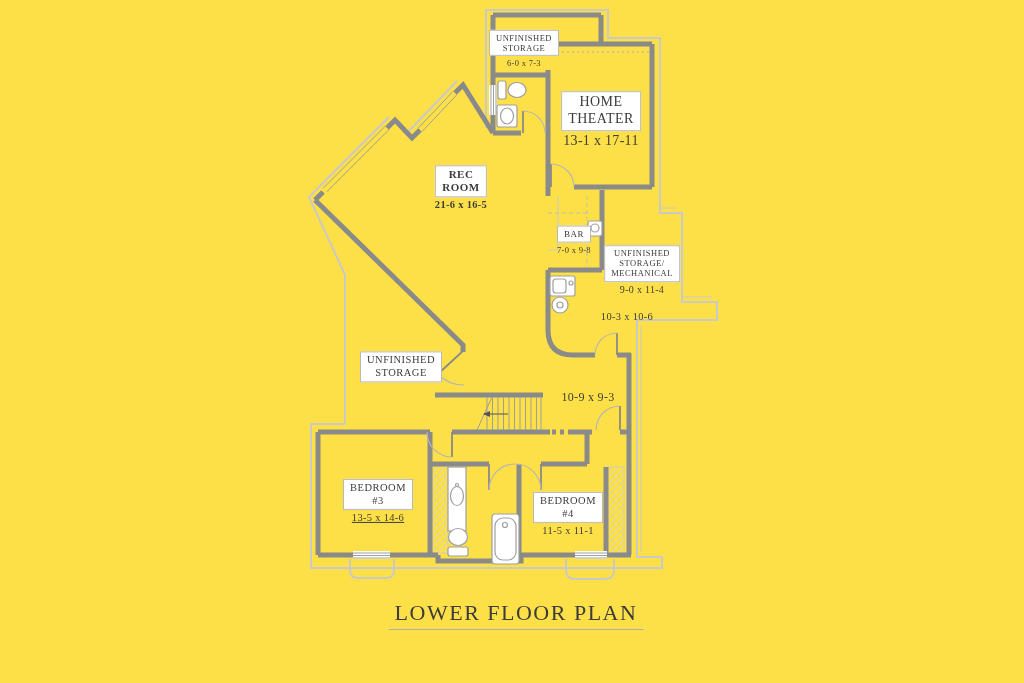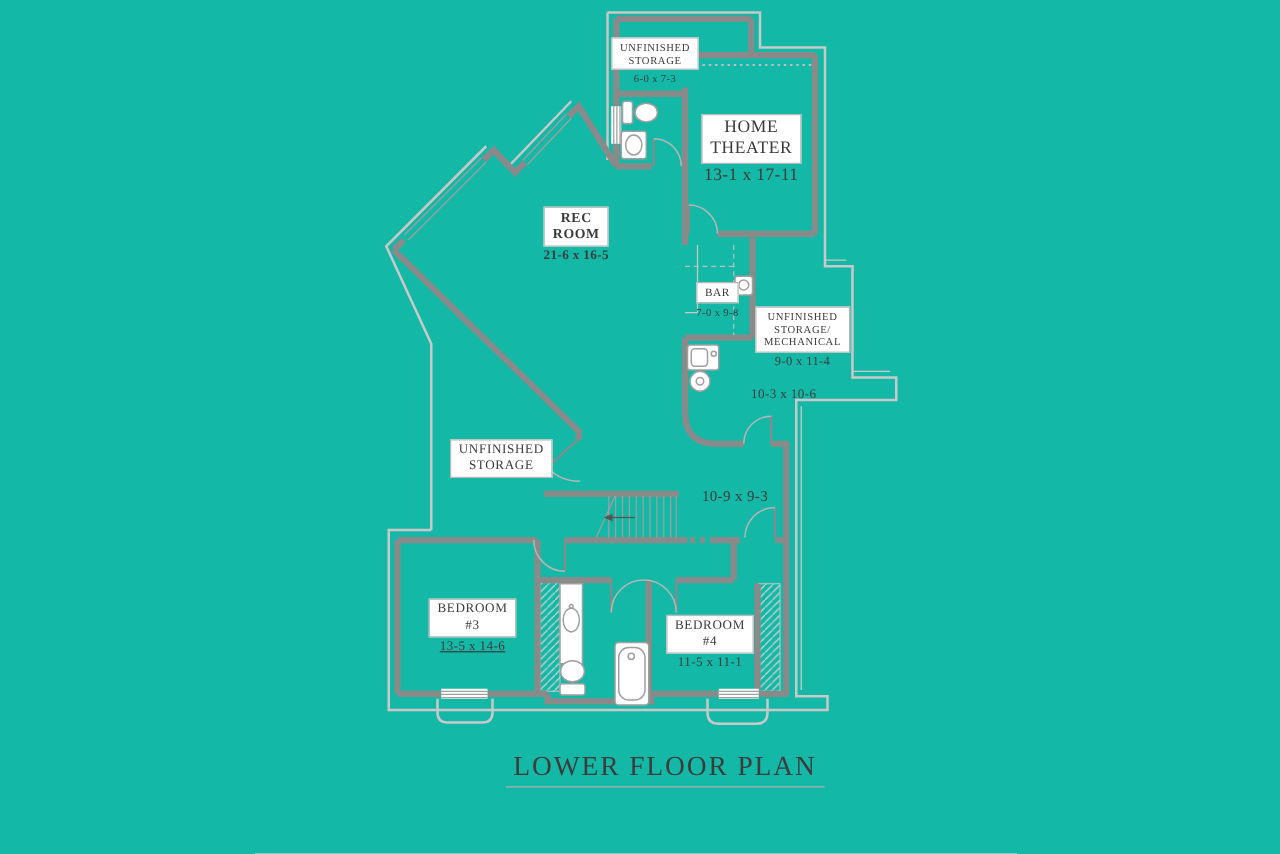--- a/index.html
+++ b/index.html
@@ -1,16 +1,16 @@
 <!DOCTYPE html>
 <html style="--wall: #8a8a8a; --thin: #c9c9c9; --fixture: #9f9f9f; --arc: #b6b6b6; --text: #3c3c3c; --box-border: #b9b9b9; --hatch: #d2d2d2;"><head>
 <meta charset="utf-8">
 <style>
   html,body{margin:0;padding:0;background:#ffffff;}
-  #stage{position:relative;width:1024px;height:683px;background:#14b8a6;overflow:hidden;
+  #stage{position:relative;width:1024px;height:683px;background:#fde047;overflow:hidden;
          font-family:"Liberation Serif",serif;}
   svg{position:absolute;left:0;top:0;}
   
   .w  {stroke:var(--wall);stroke-width:5;fill:none;stroke-linecap:butt;}
   .wd {stroke:var(--wall);stroke-width:5;fill:none;stroke-dasharray:4 4;}
   .t  {stroke:var(--thin);stroke-width:2;fill:none;}
   .t1 {stroke:var(--thin);stroke-width:1;fill:none;}
   .fx {stroke:var(--fixture);stroke-width:1.2;fill:#fff;}
   .fxn{stroke:var(--fixture);stroke-width:1.2;fill:none;}
   .arc{stroke:var(--arc);stroke-width:1.2;fill:none;}
@@ -19,21 +19,21 @@
   .dot{stroke:#bdbdbd;stroke-width:1.5;fill:none;stroke-dasharray:2 3;}
   .bardash{stroke:#bdbdbd;stroke-width:1;fill:none;stroke-dasharray:4 3;}
   .tread{stroke:var(--fixture);stroke-width:1;fill:none;}
   
   .lbl-wrap{position:absolute;transform:translate(-50%,-50%);display:flex;
             flex-direction:column;align-items:center;gap:2px;z-index:5;}
   .room-name{border:1px solid var(--box-border);background:#fff;padding:2px 6px;
              text-align:center;white-space:pre-line;color:var(--text);
              line-height:1.2;letter-spacing:0.5px;}
   .room-dim{color:var(--text);white-space:pre-line;text-align:center;letter-spacing:0.3px;}
-  .title-block{position:absolute;left:532px;top:615px;transform:translate(-50%,-50%);
+  .title-block{position:absolute;left:516px;top:615px;transform:translate(-50%,-50%);
                text-align:left;color:var(--text);z-index:5;}
   .title-main{font-size:22px;letter-spacing:1.5px;border-bottom:1px solid #aeaeae;
               padding:0 6px 3px 6px;}
   .title-sub{font-size:14px;margin-top:2px;letter-spacing:0.5px;}
 </style>
 </head>
 <body>
 
 <div id="stage">
 

